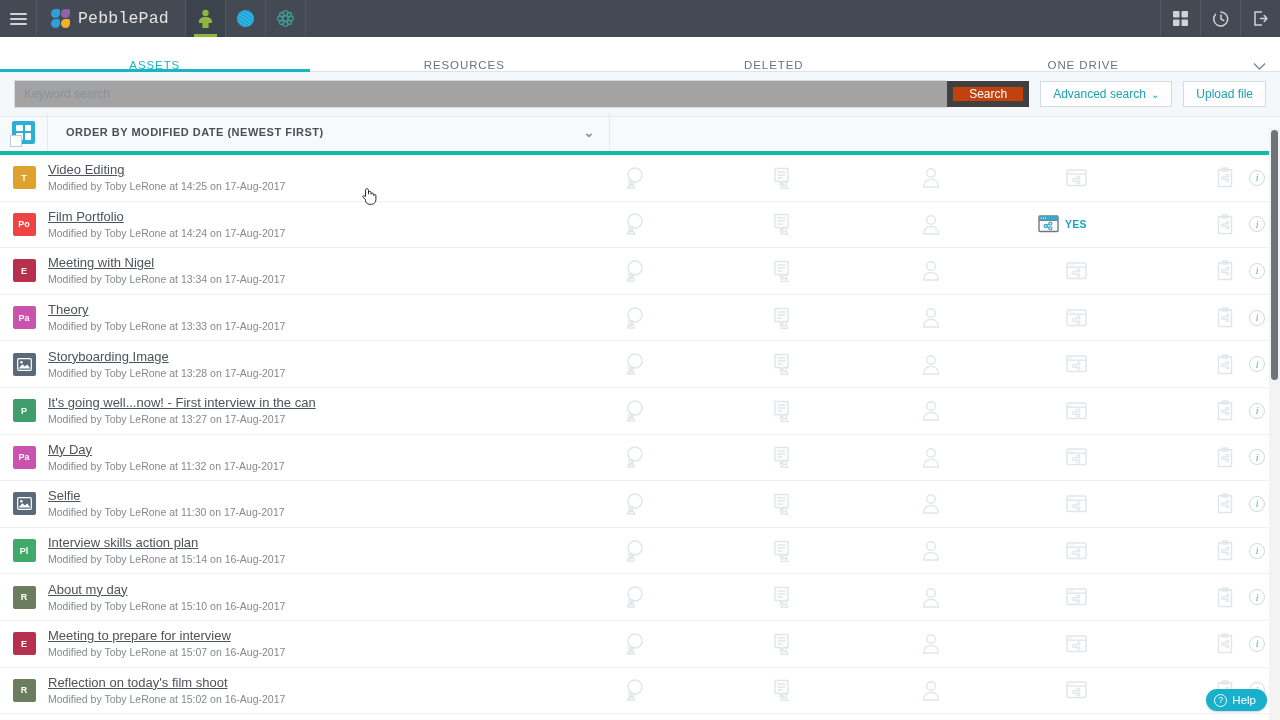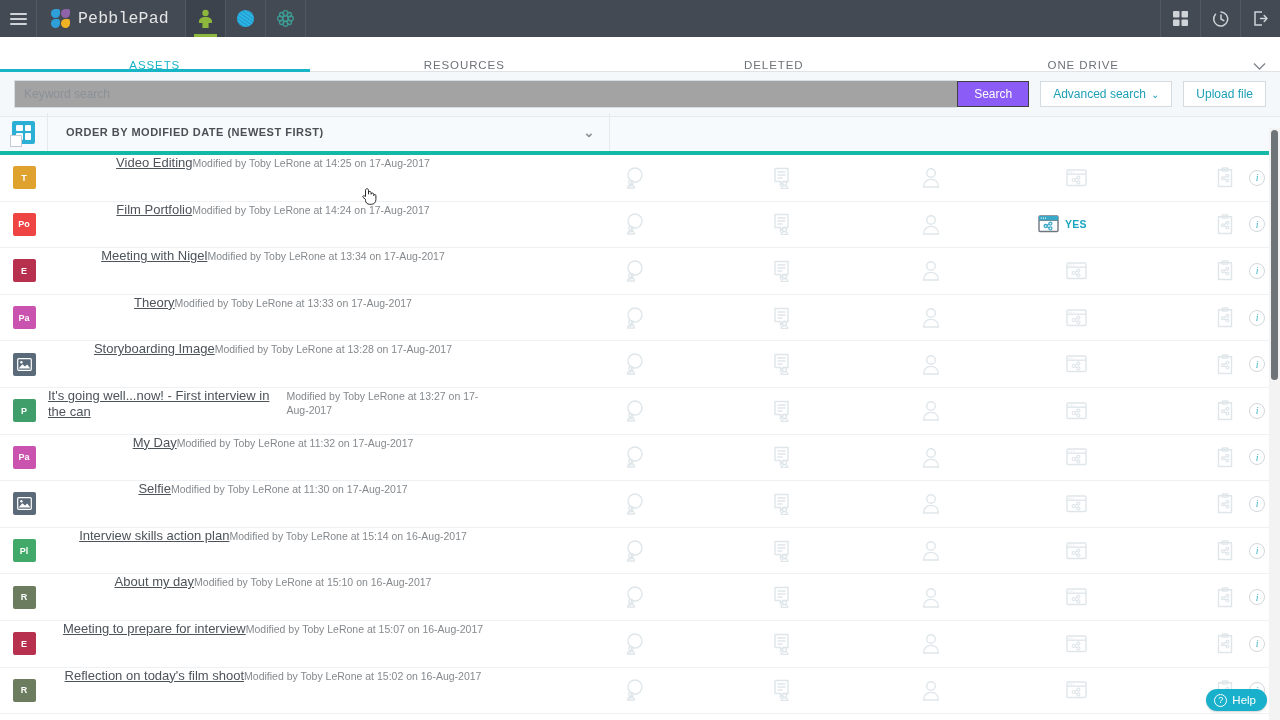--- a/index.html
+++ b/index.html
@@ -80,21 +80,21 @@
     display: flex; align-items: center; padding: 0 14px; gap: 0;
     border-bottom: 1px solid #e3e9ed;
   }
   .search-input {
     flex: 1; height: 28px; border: 1px solid #d6dde2; border-right: none;
     background: #a3a3a3; font-size: 12px; color: #4c5257;
     padding: 0 9px; outline: none; font-family: "Liberation Sans", sans-serif;
   }
   .search-input::placeholder { color: #8b9197; }
   .btn-search {
-    height: 26px; background: #8b5cf6; color: #fff; border: 1px solid #404040;
+    height: 26px; background: #c2410c; color: #fff; border: 6px solid #404040;
     font-size: 12px; padding: 0 16px; cursor: pointer;
     font-family: "Liberation Sans", sans-serif;
   }
   .btn-outline {
     height: 26px; background: #fff; color: #1c9fb5; border: 1px solid #d3dbe1;
     font-size: 12px; padding: 0 12px; margin-left: 11px; cursor: pointer;
     display: flex; align-items: center; gap: 5px;
     font-family: "Liberation Sans", sans-serif;
   }
 
@@ -135,21 +135,21 @@
   .badge-cell { width: 48px; display: flex; align-items: center; justify-content: center; }
   .badge {
     width: 23px; height: 23px; border-radius: 2px;
     display: flex; align-items: center; justify-content: center;
     color: #fff; font-size: 9px; font-weight: bold;
   }
   .badge.img {
     background: #5b6a78;
   }
   .badge.img svg { display: block; }
-  .info-cell { flex: 0 0 auto; width: 450px; display: flex; flex-direction: row; justify-content: center; }
+  .info-cell { flex: 0 0 auto; width: 450px; display: flex; flex-direction: column; justify-content: center; }
   .asset-title {
     font-size: 13px; color: #4c5359; text-decoration: underline;
     cursor: pointer; line-height: 16px; width: fit-content;
   }
   .asset-meta { font-size: 10.5px; color: #85898d; line-height: 14px; margin-top: 1px; }
   .actions { flex: 1; display: flex; align-items: center; }
   .act {
     flex: 1; display: flex; align-items: center; justify-content: flex-end;
     gap: 6px; cursor: pointer;
   }

